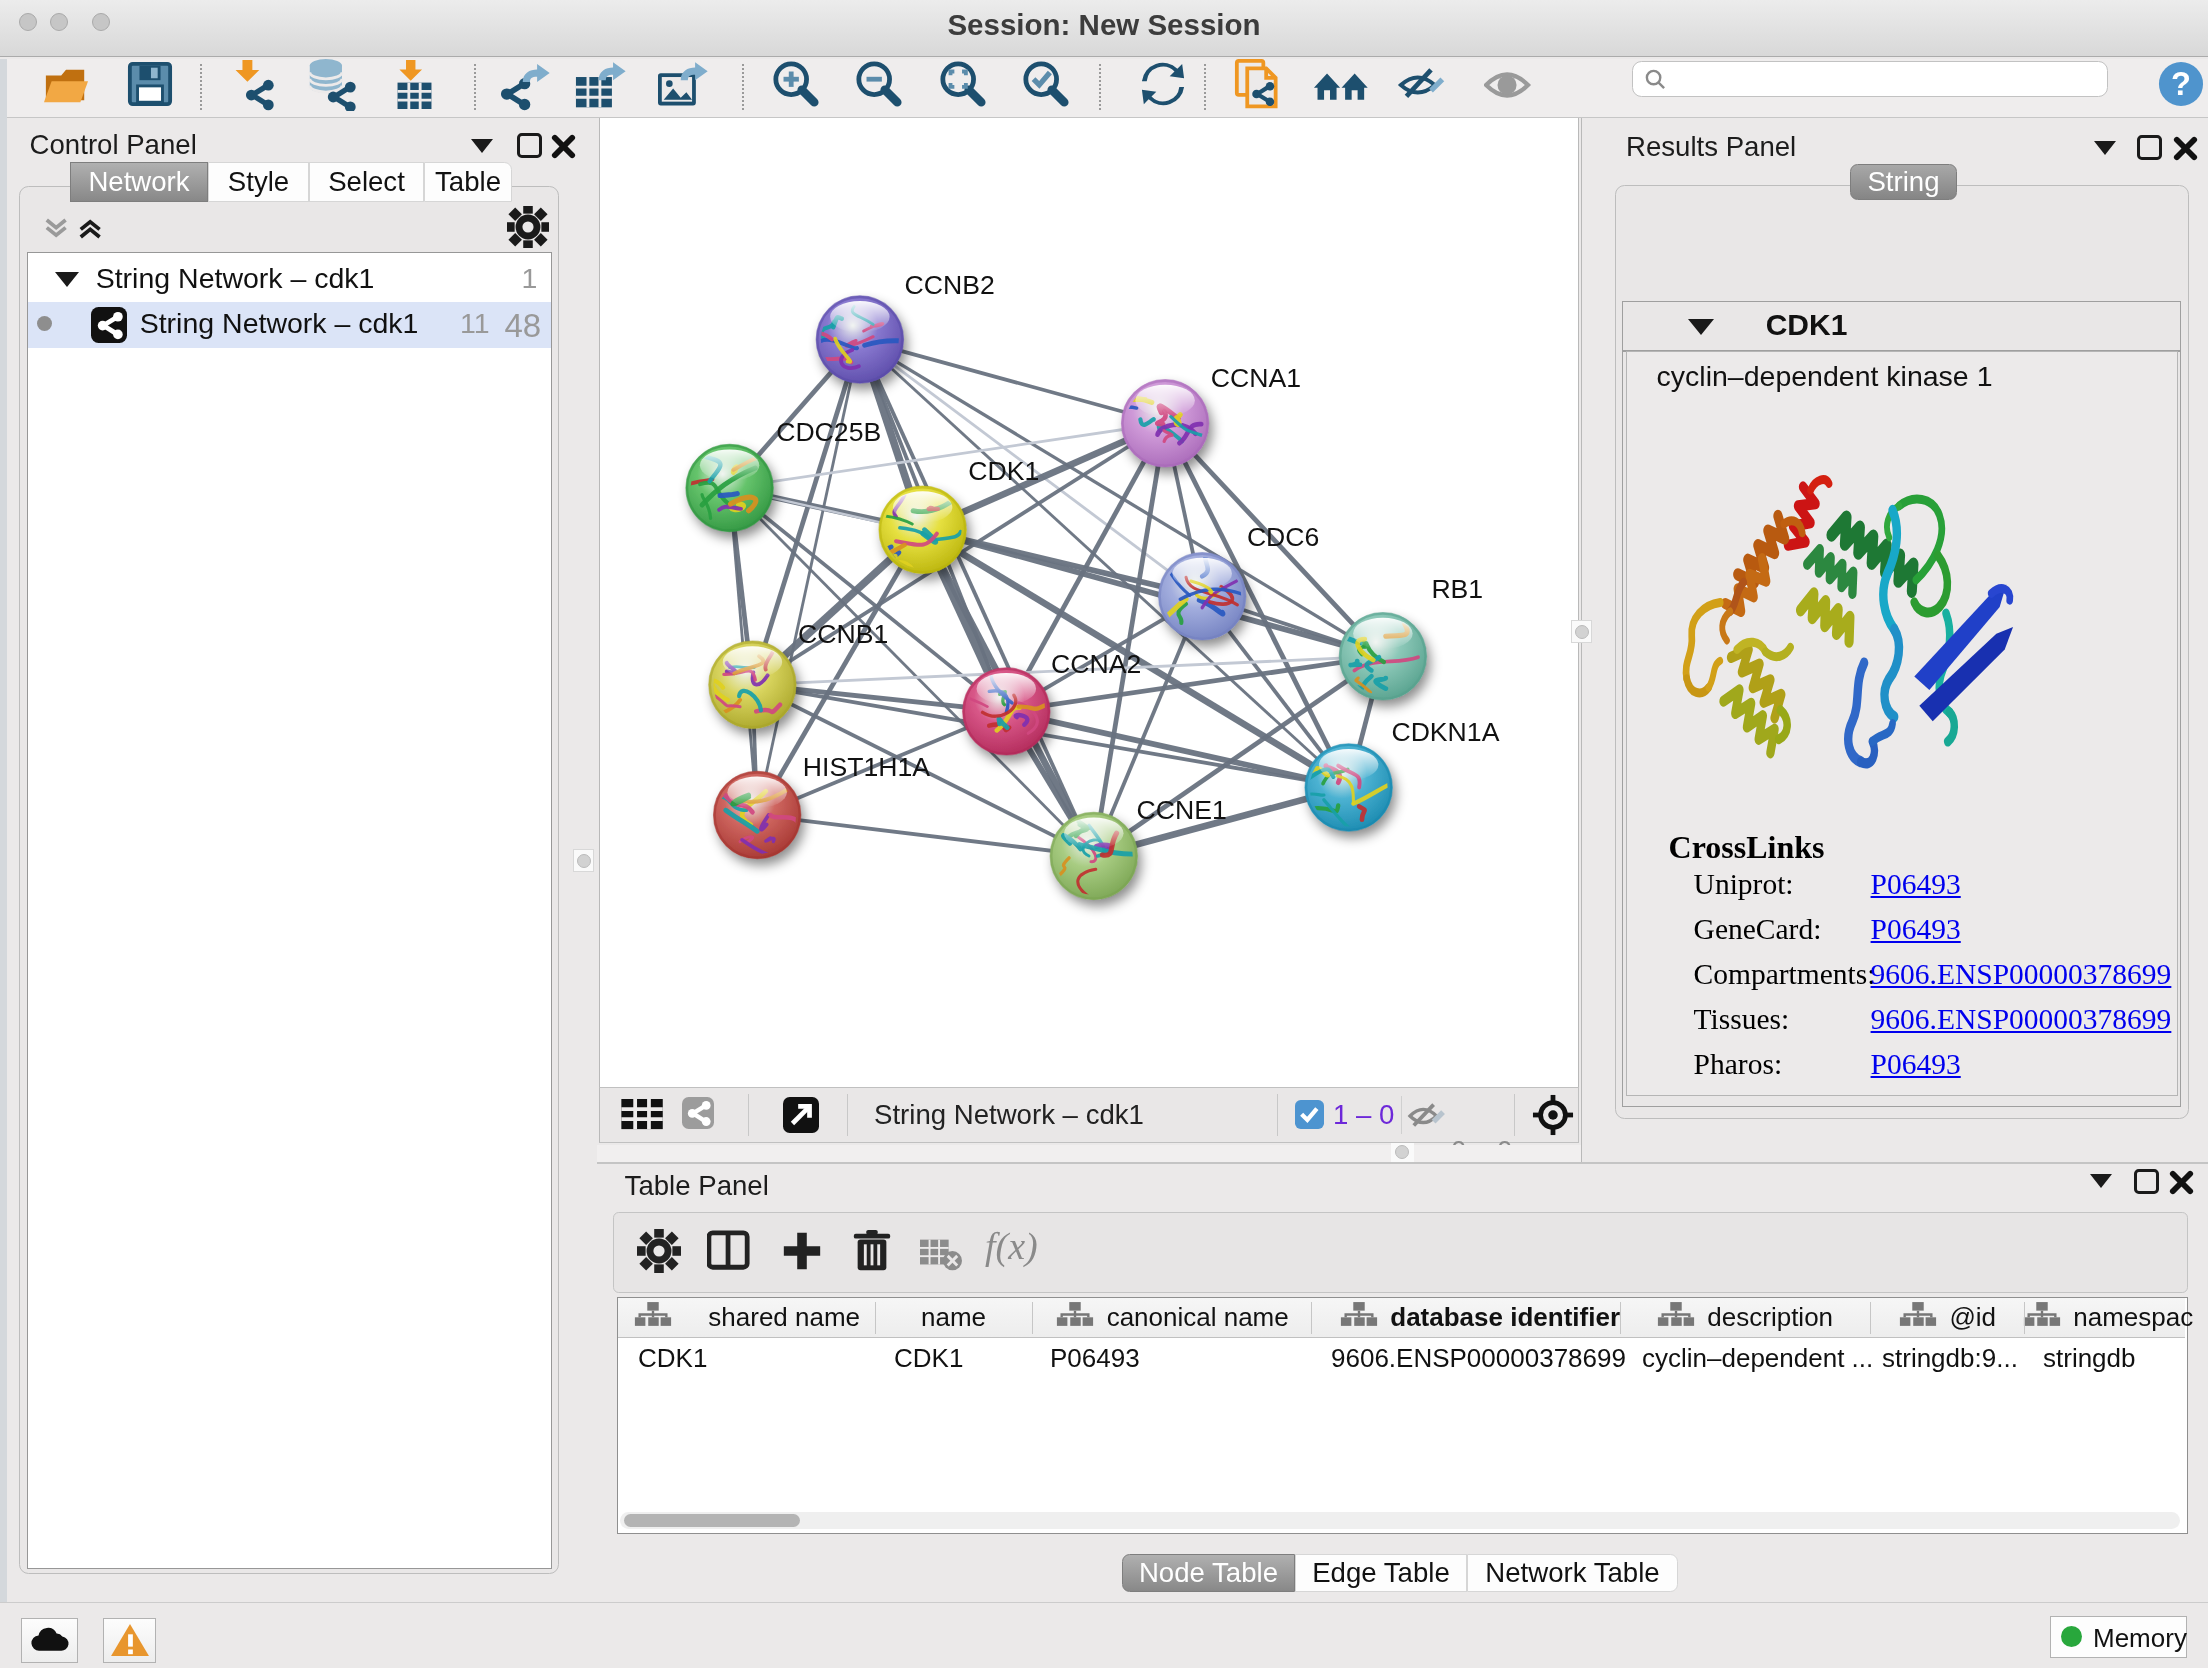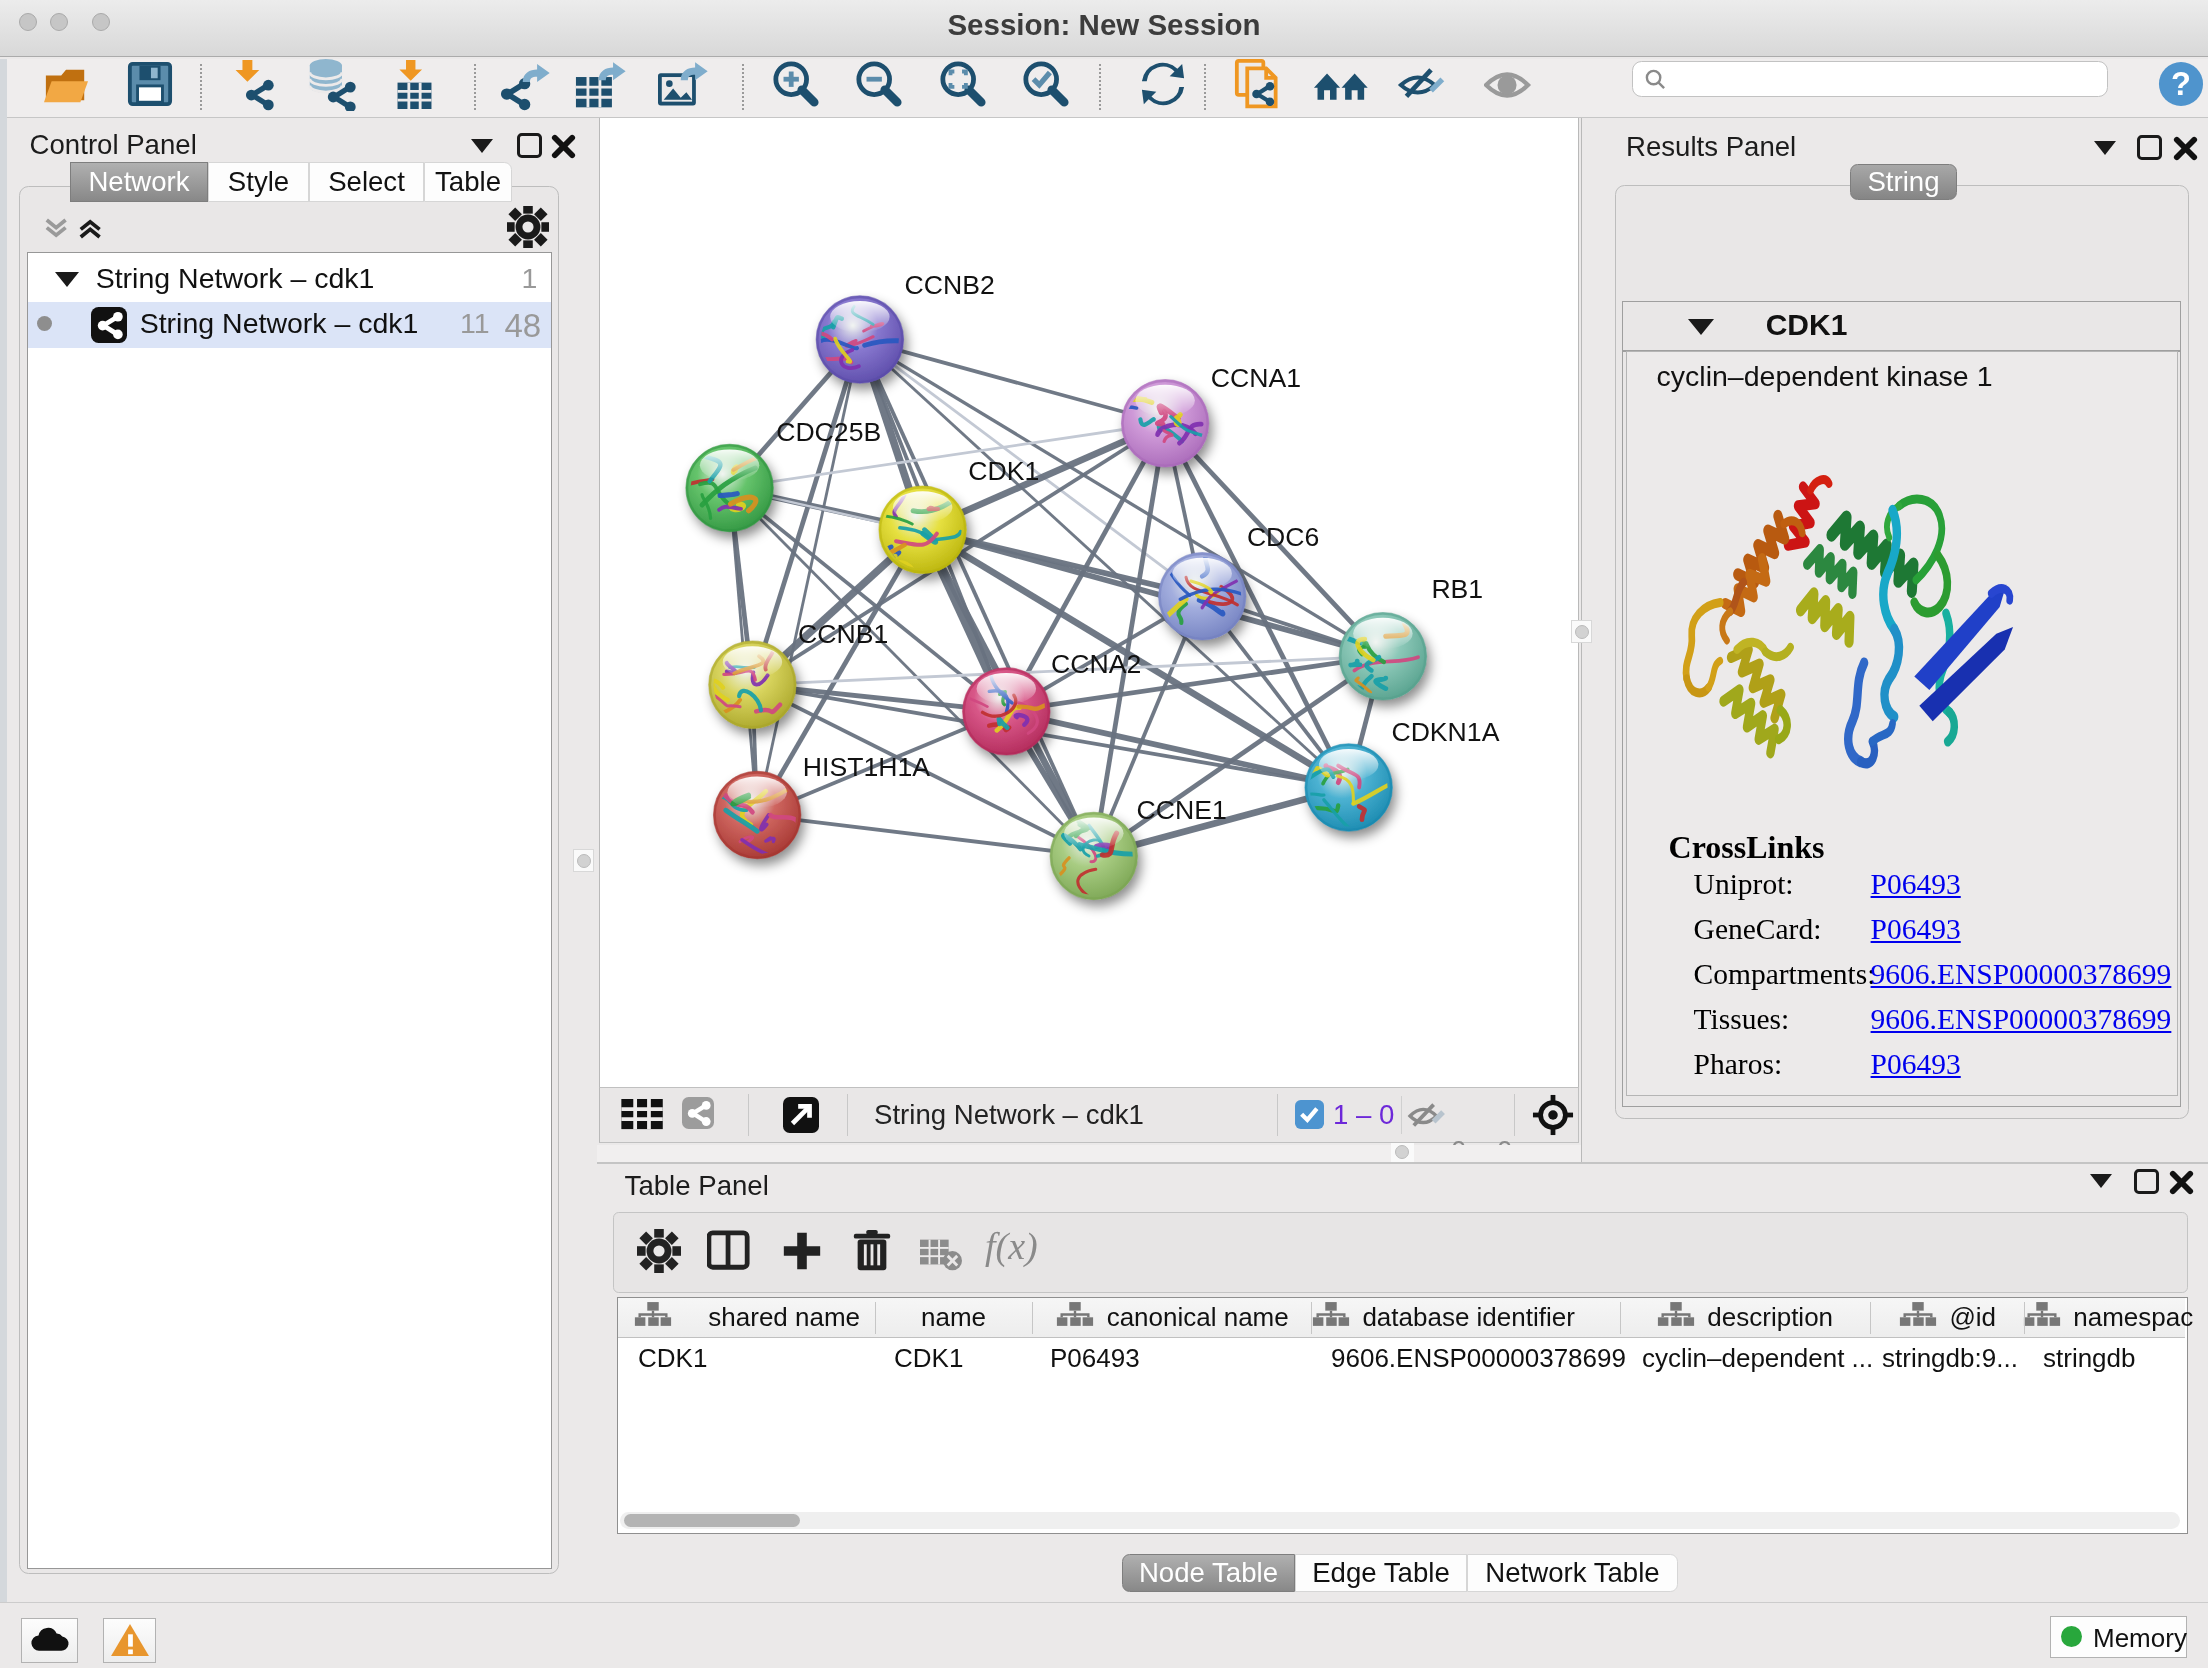--- a/index.html
+++ b/index.html
@@ -796,21 +796,21 @@
                 <rect x="15" y="2" width="12" height="9" fill="#777"></rect>
                 <rect x="2" y="18" width="11" height="9" fill="#777"></rect>
                 <rect x="16" y="18" width="11" height="9" fill="#777"></rect>
                 <rect x="29" y="18" width="11" height="9" fill="#777"></rect>
                 <g stroke="#777" stroke-width="2.5" fill="none">
                   <path d="M21 11 L21 15 M7 18 L7 15 L35 15 L35 18 M21 15 L21 18"></path>
                 </g>
               </svg></span>
             <span>canonical name</span>
           </div>
-          <div class="abs" style="left:693px;top:0;width:309px;height:38px;font-size:26px;color:#111;display:flex;align-items:center;justify-content:flex-start;white-space:nowrap;">
+          <div class="abs" style="left:693px;top:0;width:309px;height:38px;font-size:26px;color:#111;display:flex;align-items:center;justify-content:flex-end;white-space:nowrap;font-weight:bold;">
             <span style="display:inline-block;margin-right:11.4px;vertical-align:-3.8px;"><svg width="40" height="27" viewBox="0 0 42 28" style="">
                 <rect x="15" y="2" width="12" height="9" fill="#777"></rect>
                 <rect x="2" y="18" width="11" height="9" fill="#777"></rect>
                 <rect x="16" y="18" width="11" height="9" fill="#777"></rect>
                 <rect x="29" y="18" width="11" height="9" fill="#777"></rect>
                 <g stroke="#777" stroke-width="2.5" fill="none">
                   <path d="M21 11 L21 15 M7 18 L7 15 L35 15 L35 18 M21 15 L21 18"></path>
                 </g>
               </svg></span>
             <span>database identifier</span>

